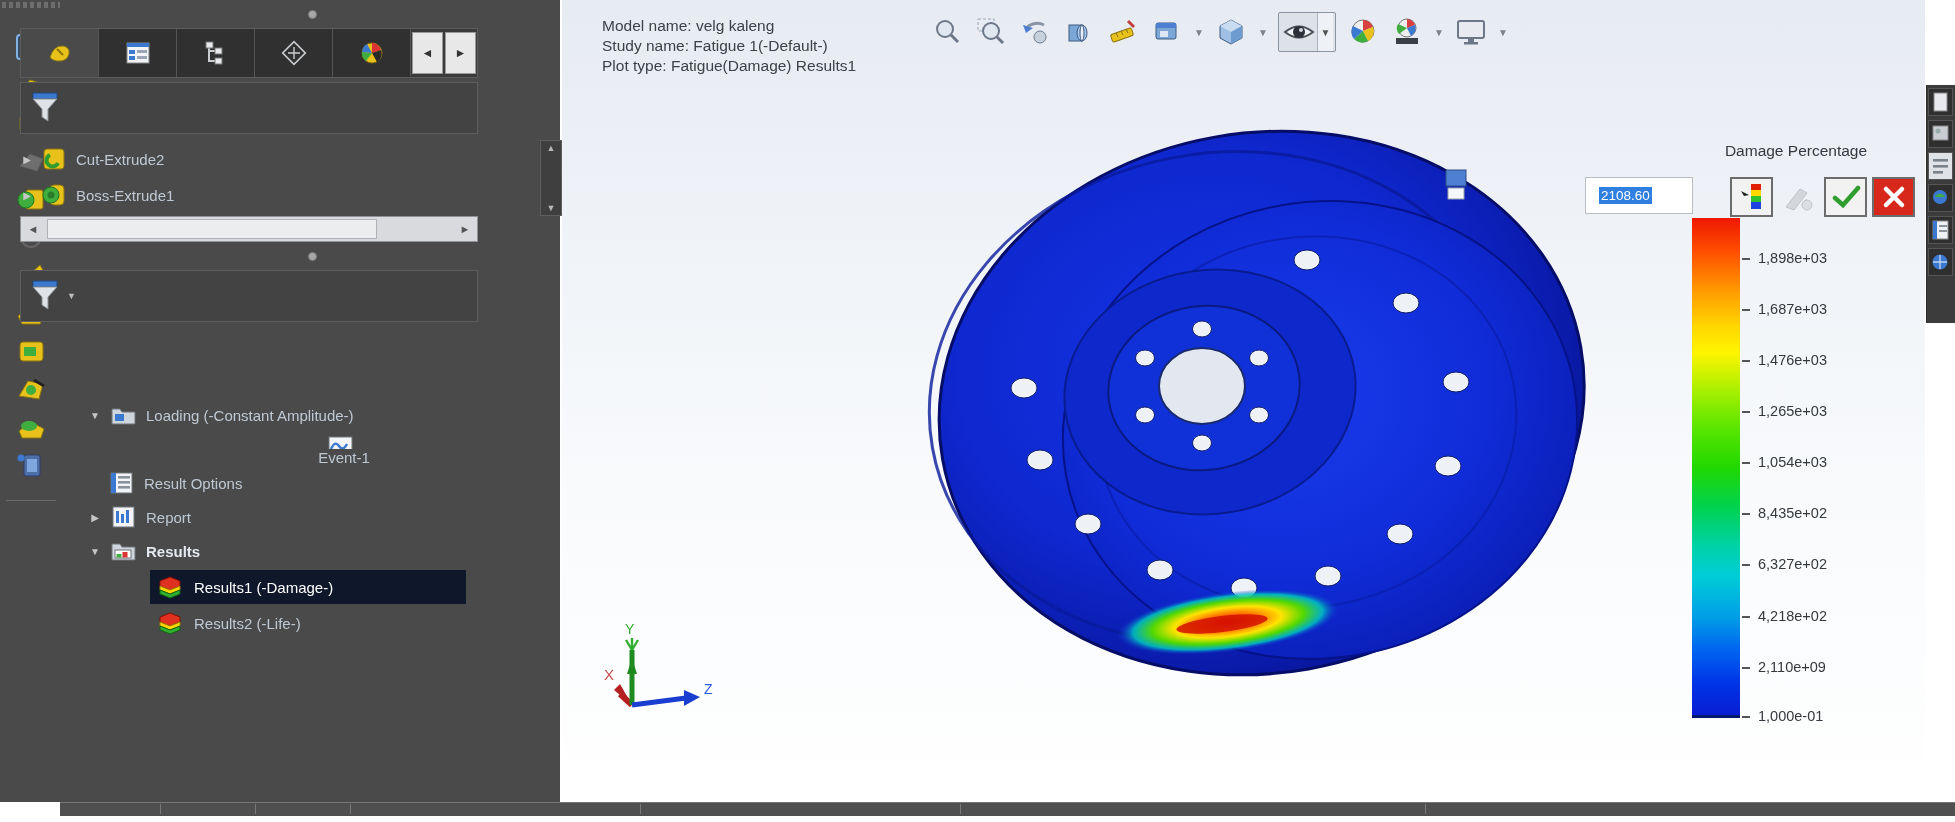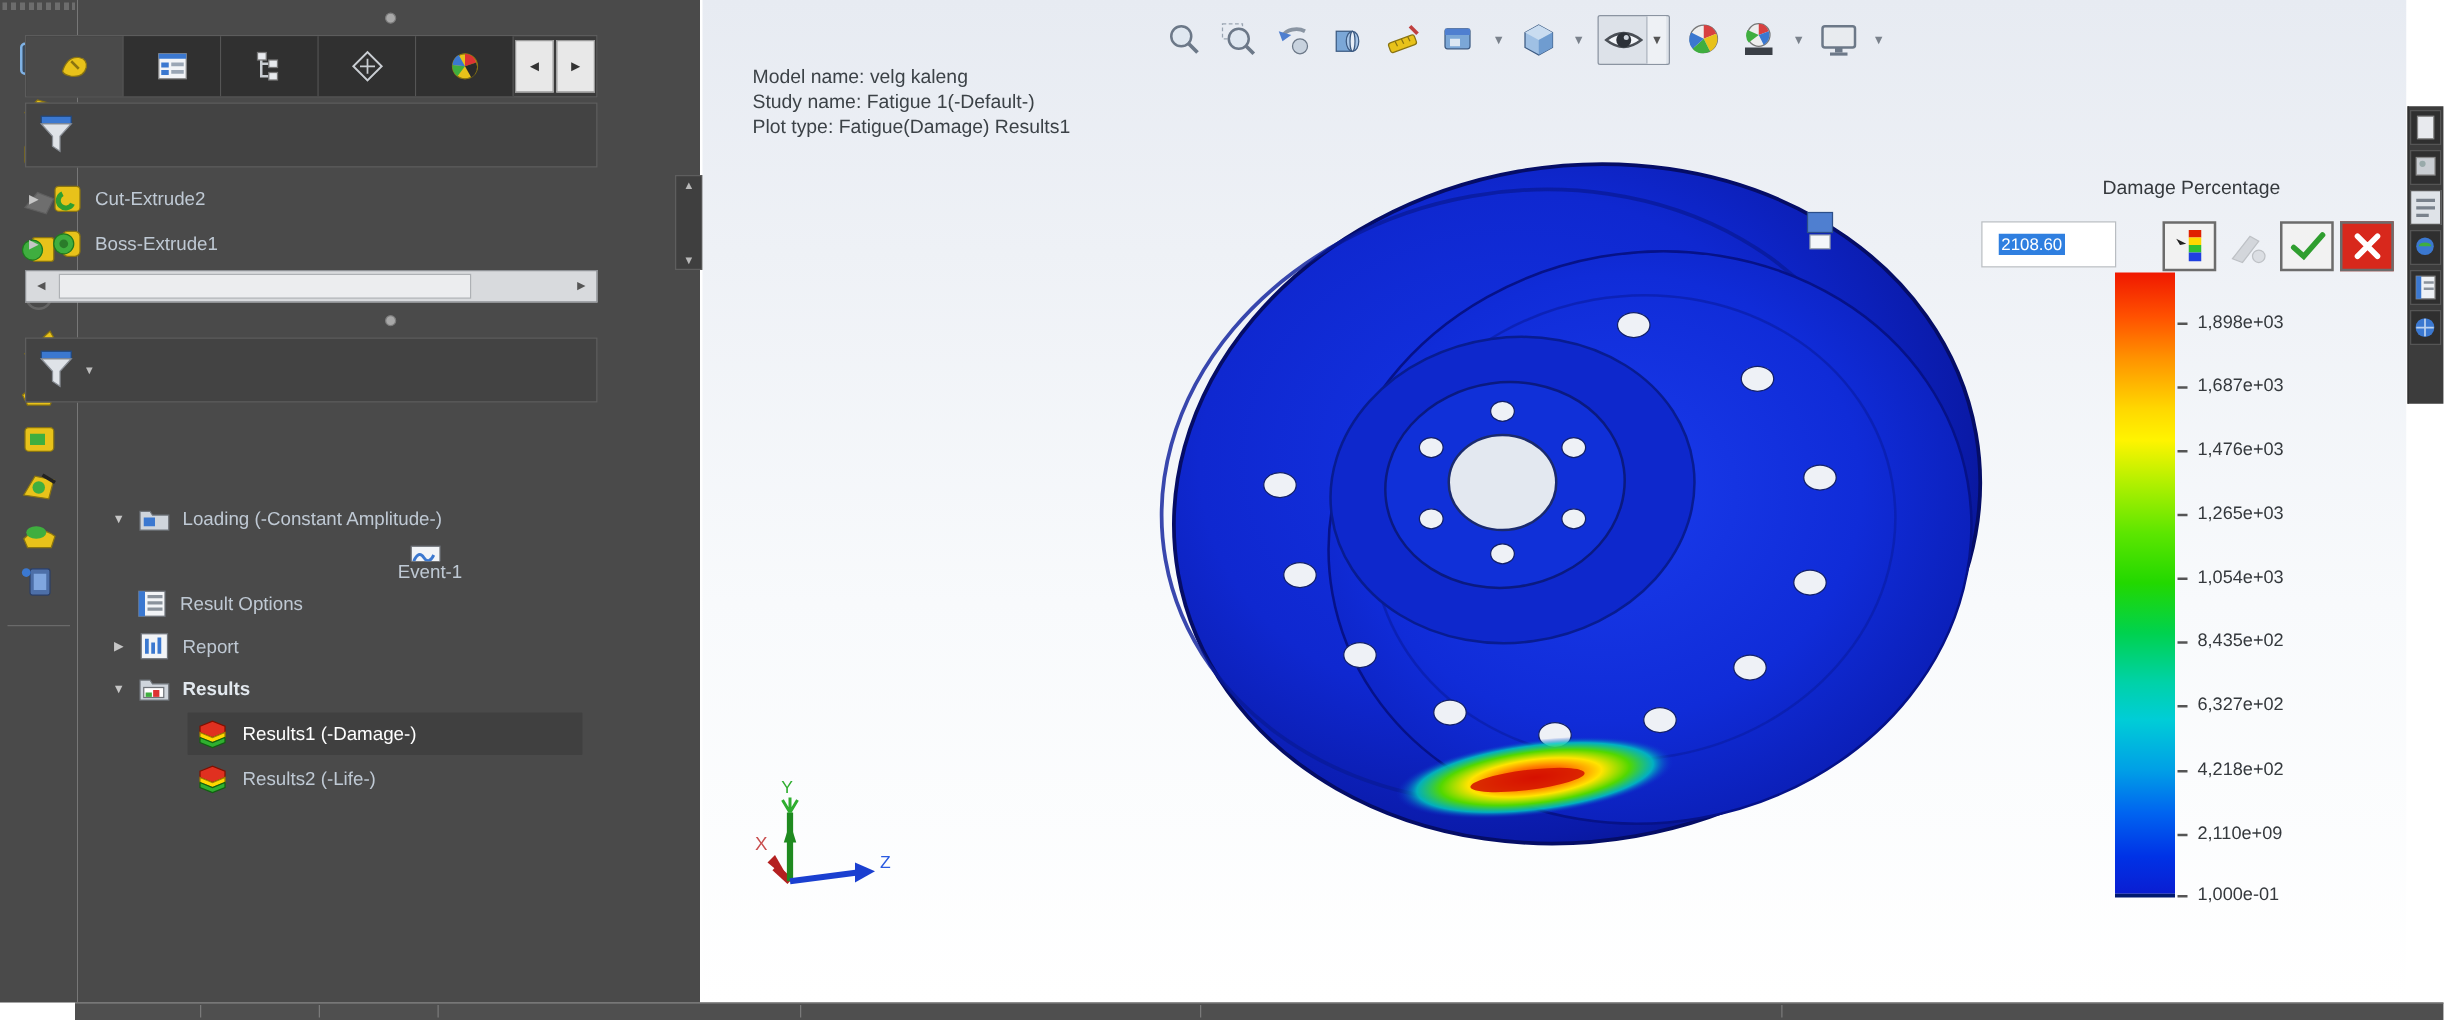--- a/index.html
+++ b/index.html
@@ -25,43 +25,43 @@
   .tab.active { background:#4a4a4a; }
   .tab-scroll { width:34px; background:#e8e8e8; border:1px solid #9a9a9a; margin:3px 1px;
     display:flex; align-items:center; justify-content:center; color:#333; font-size:12px; }
 
   .filterbar { left:20px; top:82px; width:458px; height:52px; background:#434343; border:1px solid #5e5e5e;
     display:flex; align-items:center; padding-left:8px; }
 
   .trow { left:20px; height:34px; display:flex; align-items:center; color:#bfc9d4; font-size:15px; }
   .trow .exp { width:14px; font-size:10px; color:#c6c6c6; text-align:center; margin-right:6px; }
   .trow .lbl { margin-left:8px; white-space:nowrap; }
-  .sel-row { background:#404040; border-radius:1px; }
+  .sel-row { background:#0f172a; border-radius:1px; }
   .sel-row .lbl { color:#fff; }
 
   
   .hscroll { left:20px; top:216px; width:458px; height:26px; background:#d8dadd; border:1px solid #8f9296;
     display:flex; align-items:center; }
   .hs-arrow { width:24px; height:24px; display:flex; align-items:center; justify-content:center; color:#555; font-size:11px; }
   .hs-thumb { height:20px; width:330px; background:#ecedef; border:1px solid #aeb1b5; margin-left:2px; }
   .vscroll { left:540px; top:140px; width:22px; height:76px; background:#3f3f3f; border:1px solid #5e5e5e;
     display:flex; flex-direction:column; justify-content:space-between; align-items:center; color:#b9b9b9; font-size:10px; padding:2px 0; }
 
   
   .viewport { left:562px; top:0; width:1363px; height:802px;
     background:linear-gradient(180deg,#e7ebf2 0%, #eef1f6 25%, #f8fafc 60%, #ffffff 100%); }
-  .vp-info { left:40px; top:16px; color:#3c4247; font-size:15.5px; line-height:20px; white-space:nowrap;margin-top:36px; }
+  .vp-info { left:40px; top:16px; color:#3c4247; font-size:15.5px; line-height:20px; white-space:nowrap; }
   .hud { left:368px; top:12px; height:40px; display:flex; align-items:center; gap:10px; }
   .hud-ic { width:34px; height:34px; display:flex; align-items:center; justify-content:center; }
   .hud-dd { width:10px; color:#7a828c; font-size:10px; text-align:center; }
   .hud-press { display:flex; align-items:center; background:#dde2e9; border:1px solid #8b94a1; border-radius:2px; height:40px; padding:0 2px; }
   .hud-press .ddsec { width:16px; text-align:center; background:#eef1f5; align-self:stretch; display:flex; align-items:center; justify-content:center; border-left:1px solid #aab2bd; color:#555; font-size:10px; }
 
   
-  .legend-title { left:1682px; top:142px; width:228px; text-align:left; color:#35393d; font-size:15.5px; }
+  .legend-title { left:1682px; top:142px; width:228px; text-align:center; color:#35393d; font-size:15.5px; }
   .legend-input { left:1585px; top:177px; width:108px; height:37px; background:#fff; border:1px solid #b9bdc2;
     font-size:13.5px; display:flex; align-items:center; padding-left:13px; }
   .legend-input .selval { background:#2f7fe0; color:#fff; padding:1px 2px; }
   .lg-btn { top:177px; width:43px; height:40px; border:2px solid #6c6c6c; background:#f2f2f2;
     display:flex; align-items:center; justify-content:center; }
   .colorbar { left:1692px; top:218px; width:48px; height:500px; border-bottom:3px solid #001a70;
     background:linear-gradient(180deg,#f01800 0%,#ff5000 7%,#ff9400 14%,#ffd800 22%,#fff400 27%,
       #b0f000 34%,#5ce600 42%,#22d800 50%,#00d24e 58%,#00d2a8 66%,#00cdd7 72%,#00a0e6 80%,
       #0064f0 87%,#0032e6 94%,#0a1ed2 100%); }
   .tick { left:1742px; width:8px; height:2px; background:#555; }

